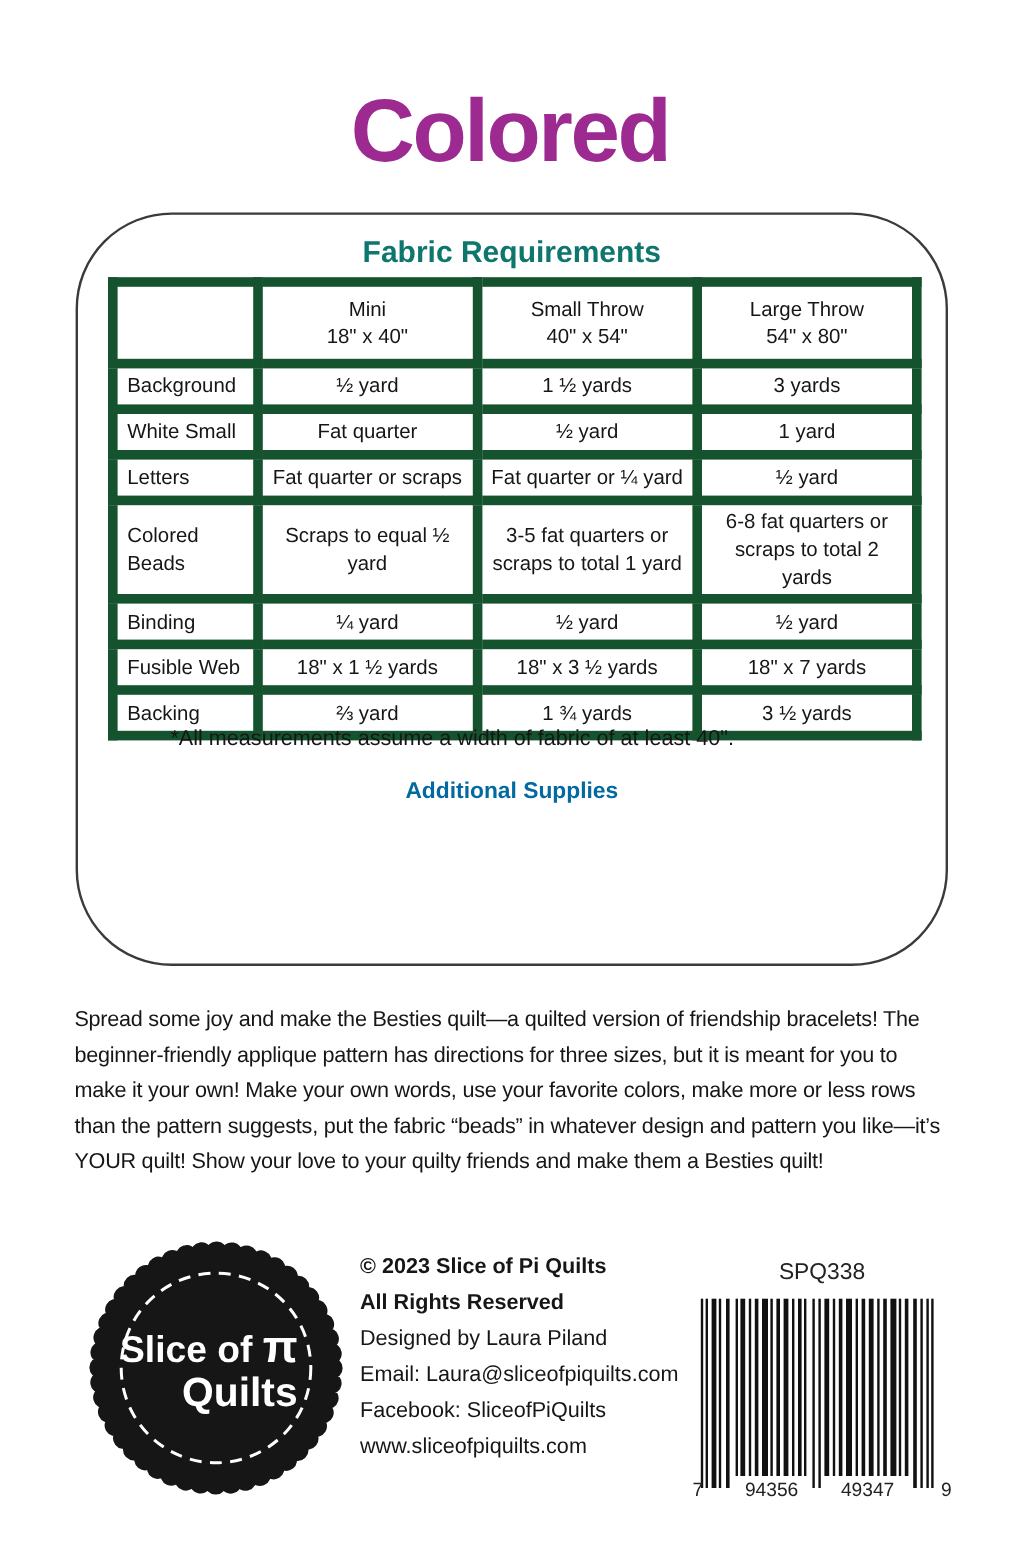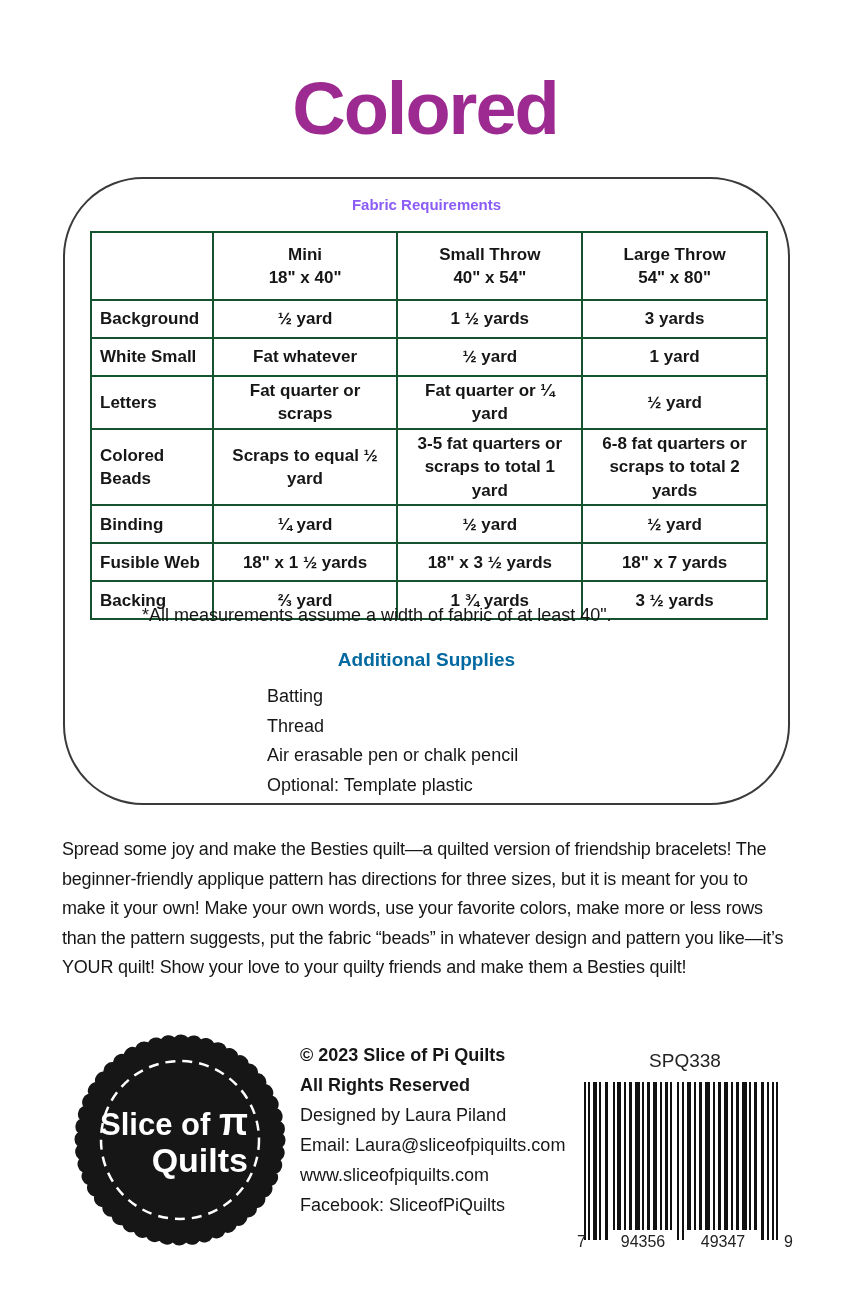--- a/index.html
+++ b/index.html
@@ -34,39 +34,39 @@
     height: 628px;
     border: 2px solid #3a3a3a;
     border-radius: 80px;
   }
   .fabric-heading {
     position: absolute;
     top: 17px;
     left: 0;
     width: 100%;
     text-align: center;
-    font-size: 15px;
+    font-size: 25px;
     font-weight: bold;
-    color: #8b5cf6;
+    color: #0f766e;
   }
   table.fabric {
     position: absolute;
     left: 25px;
     top: 52px;
     width: 678px;
     border-collapse: collapse;
     table-layout: fixed;
     font-size: 17px;
     color: #161616;
   }
   table.fabric td, table.fabric th {
-    border: 2px solid #14532d;
+    border: 8px solid #14532d;
     text-align: center;
     vertical-align: middle;
-    font-weight: bold;
+    font-weight: normal;
     padding: 2px 7px;
     line-height: 1.38;
   }
   table.fabric .col-label { width: 18%; }
   table.fabric .col-size  { width: 27.33%; }
   table.fabric tr.hdr td { height: 68px; }
   table.fabric tr.r td   { height: 38px; }
   table.fabric tr.tall td{ height: 72px; }
   table.fabric td.lbl { text-align: left; padding-left: 8px; }
   .note {
@@ -163,21 +163,21 @@
           </td>
         </tr>
         <tr class="r">
           <td class="lbl">Background</td>
           <td>½ yard</td>
           <td>1 ½ yards</td>
           <td>3 yards</td>
         </tr>
         <tr class="r">
           <td class="lbl">White Small</td>
-          <td>Fat whatever</td>
+          <td>Fat quarter</td>
           <td>½ yard</td>
           <td>1 yard</td>
         </tr>
         <tr class="r">
           <td class="lbl">Letters</td>
           <td>Fat quarter or scraps</td>
           <td>Fat quarter or ¼ yard</td>
           <td>½ yard</td>
         </tr>
         <tr class="tall">
@@ -203,45 +203,39 @@
           <td>⅔ yard</td>
           <td>1 ¾ yards</td>
           <td>3 ½ yards</td>
         </tr>
       </tbody>
     </table>
 
     <div class="note">*All measurements assume a width of fabric of at least 40".</div>
 
     <div class="supplies-heading">Additional Supplies</div>
-    <ul class="supplies-list">
-      <li>Batting</li>
-      <li>Thread</li>
-      <li>Air erasable pen or chalk pencil</li>
-      <li>Optional: Template plastic</li>
-    </ul>
   </div>
 
   <p class="description">Spread some joy and make the Besties quilt—a quilted version of friendship bracelets! The beginner-friendly applique pattern has directions for three sizes, but it is meant for you to make it your own! Make your own words, use your favorite colors, make more or less rows than the pattern suggests, put the fabric “beads” in whatever design and pattern you like—it’s YOUR quilt! Show your love to your quilty friends and make them a Besties quilt!</p>
 
   <svg class="logo-svg" width="230" height="230" viewBox="0 0 230 230">
     <circle cx="115" cy="115" r="97" fill="#161616"></circle>
     <circle cx="115" cy="115" r="97" fill="none" stroke="#161616" stroke-width="17" stroke-dasharray="0.5 12.2" stroke-linecap="round"></circle>
     <circle cx="115" cy="115" r="79" fill="none" stroke="#ffffff" stroke-width="2.5" stroke-dasharray="10 7"></circle>
     <text x="183" y="110" text-anchor="end" fill="#ffffff" font-family="Liberation Sans, sans-serif" font-weight="bold" font-size="31"><tspan>Slice of </tspan><tspan font-size="38">π</tspan></text>
     <text x="183" y="147" text-anchor="end" fill="#ffffff" font-family="Liberation Sans, sans-serif" font-weight="bold" font-size="34">Quilts</text>
   </svg>
 
   <div class="info-block">
     <div class="b">© 2023 Slice of Pi Quilts</div>
     <div class="b">All Rights Reserved</div>
     <div>Designed by Laura Piland</div>
     <div>Email: Laura@sliceofpiquilts.com</div>
+    <div>Facebook: SliceofPiQuilts</div>
     <div>www.sliceofpiquilts.com</div>
-    <div>Facebook: SliceofPiQuilts</div>
   </div>
 
   <div class="sku">SPQ338</div>
 
   <svg class="barcode-svg" width="216" height="168" viewBox="0 0 216 168">
     <g fill="#111">
 
       <rect x="7" y="0" width="2" height="158"></rect>
         <rect x="11" y="0" width="2" height="158"></rect>
       <rect x="16" y="0" width="4" height="158"></rect>

